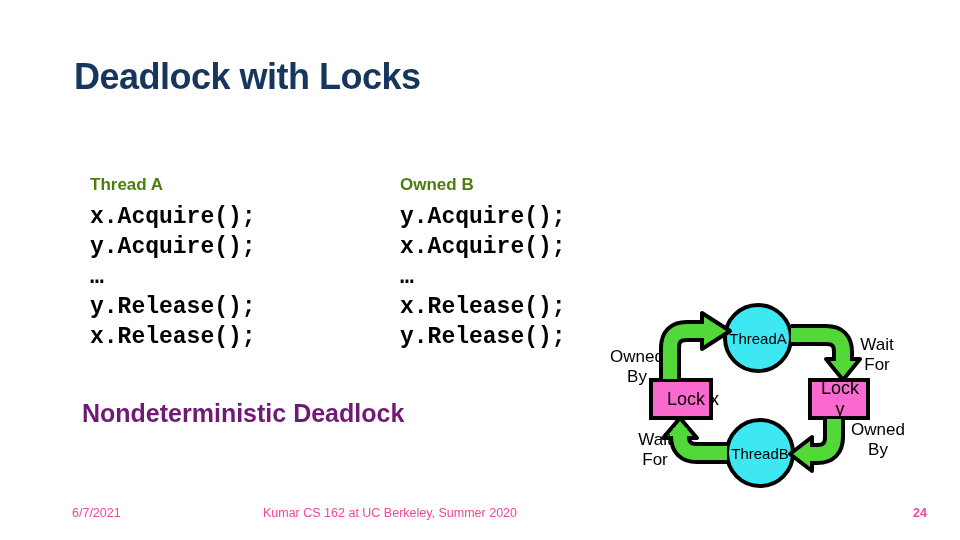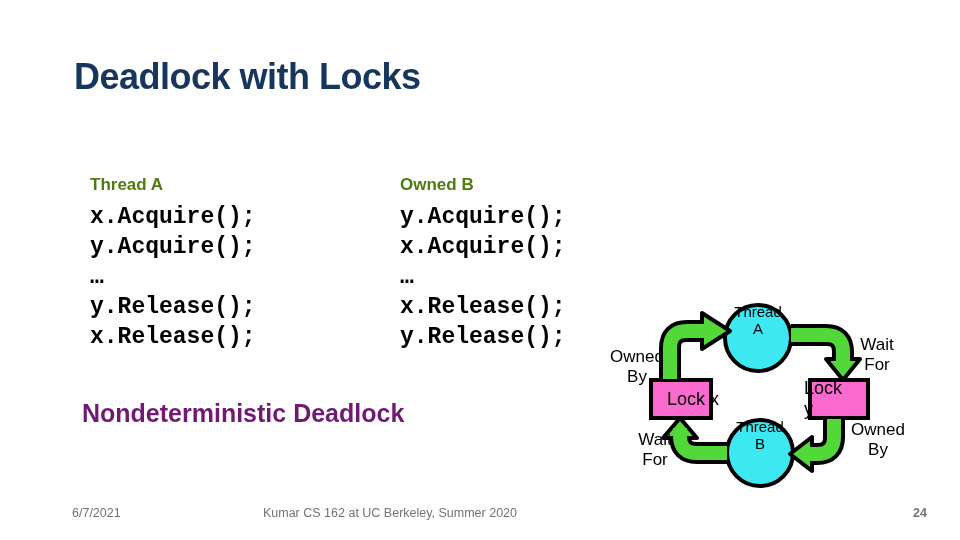--- a/index.html
+++ b/index.html
@@ -7,29 +7,29 @@
          font-family:"Liberation Sans",sans-serif;margin:0 auto;padding-left:8px;}
   .abs{position:absolute;}
   .title{left:74px;top:56px;font-size:36px;font-weight:bold;letter-spacing:-0.5px;color:#17365D;}
   .code-col{position:absolute;top:174px;}
   .col-a{left:90px;}
   .col-b{left:400px;}
   .thread-name{font-size:17px;font-weight:bold;color:#4d7c0f;line-height:22px;margin-bottom:6px;}
   .code-line{font-family:Liberation Mono, monospace;font-weight:bold;
              font-size:23px;line-height:30px;color:#000000;white-space:pre;}
   .caption{left:82px;top:399px;font-size:25px;font-weight:bold;color:#701a75;}
-  .footer{top:506px;font-size:12.5px;color:#737373;}
+  .footer{top:506px;font-size:12.5px;color:#ec4899;}
   .footer-date{left:72px;}
   .footer-course{left:0;width:780px;text-align:center;}
   .footer-page{right:41px;font-weight:bold;}
   .diagram{left:590px;top:280px;width:370px;height:215px;}
   .diagram svg{position:absolute;left:0;top:0;}
   .dlabel{position:absolute;text-align:center;font-size:17px;line-height:20px;color:#000;}
-  .node-label{position:absolute;display:flex;flex-direction:column;align-items:center;
-              font-size:15px;line-height:17px;color:#000;text-align:center;}
+  .node-label{position:absolute;display:flex;flex-direction:row;align-items:center;
+              justify-content:center;font-size:15px;line-height:17px;color:#000;text-align:center;}
   .lock-label{position:absolute;display:flex;align-items:center;justify-content:center;
               font-size:18px;color:#000;}
   .arrow-outline{fill:none;stroke:#000;stroke-width:22;stroke-linejoin:round;stroke-linecap:butt;}
   .arrow-green{fill:none;stroke-width:14;stroke-linejoin:round;stroke-linecap:butt;}
   .arrow-head{stroke:#000;stroke-width:4;stroke-linejoin:round;}
   .shape{stroke:#000;stroke-width:4;}
 </style>
 </head>
 <body>
 
@@ -92,21 +92,21 @@
 
     <div class="node-label" style="left:133px;top:23px;width:70px;height:70px;">
       <span>Thread</span>
       <span>A</span>
     </div>
     <div class="node-label" style="left:135px;top:138px;width:70px;height:70px;">
       <span>Thread</span>
       <span>B</span>
     </div>
     <div class="lock-label" style="left:71px;top:98px;width:64px;height:42px;">Lock x</div>
-    <div class="lock-label" style="left:214px;top:98px;width:48px;height:42px;">Lock y</div>
+    <div class="lock-label" style="left:226px;top:98px;width:48px;height:42px;text-align:center;">Lock y</div>
 
     <div class="dlabel" style="left:7px;top:67px;width:80px;">
       <div>Owned</div>
       <div>By</div>
     </div>
     <div class="dlabel" style="left:247px;top:55px;width:80px;">
       <div>Wait</div>
       <div>For</div>
     </div>
     <div class="dlabel" style="left:25px;top:150px;width:80px;">

